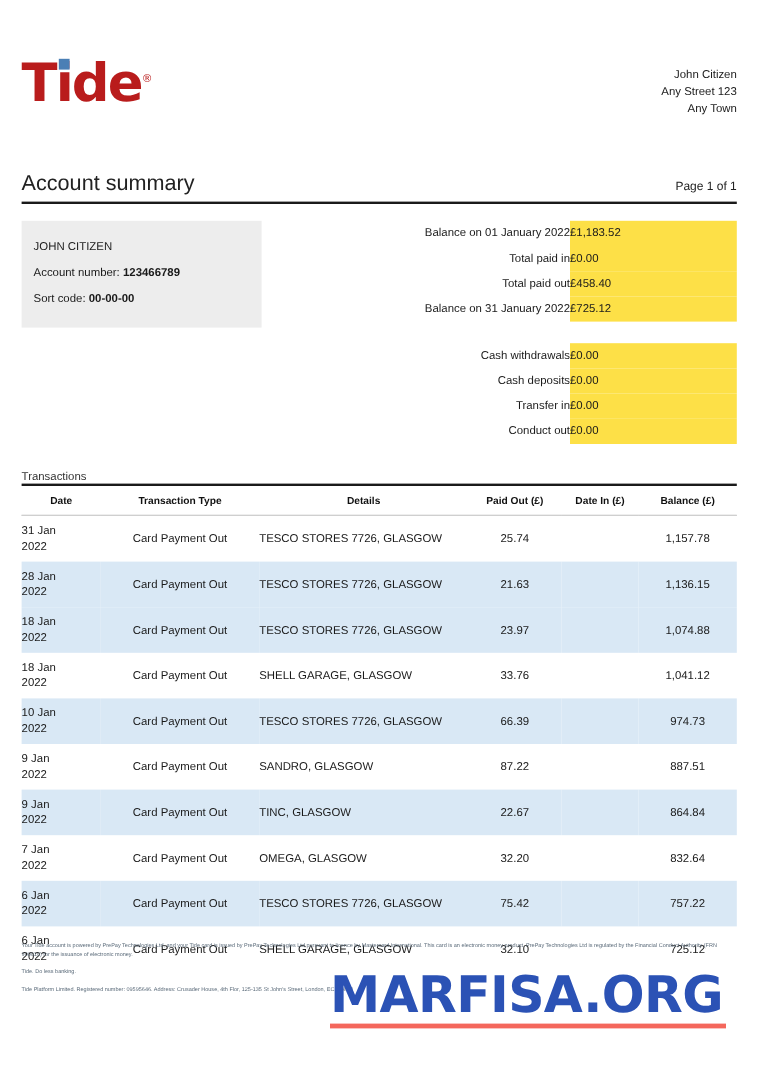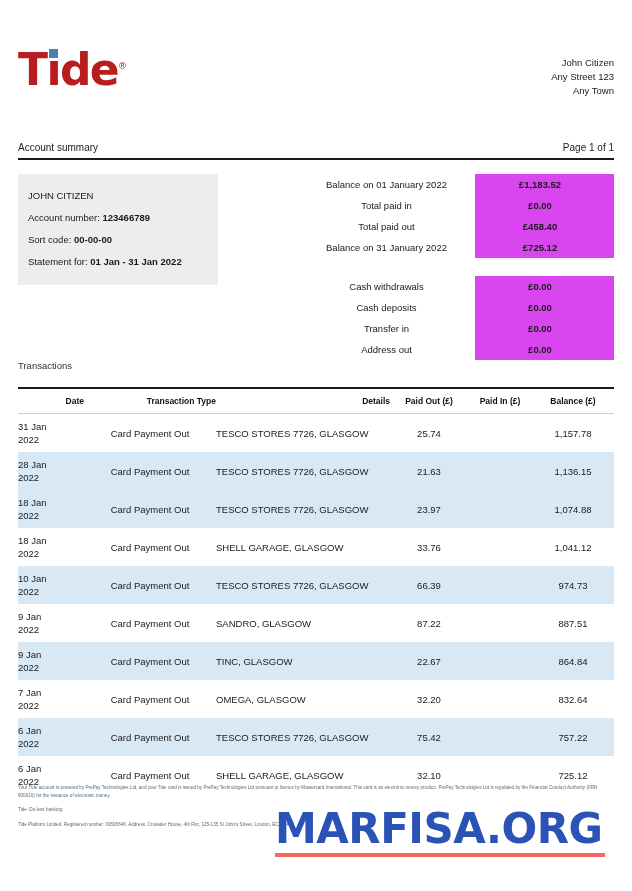--- a/index.html
+++ b/index.html
@@ -64,21 +64,21 @@
   
   .section-bar {
     display: flex;
     justify-content: space-between;
     align-items: baseline;
     margin-top: 44px;
     padding-bottom: 5px;
     border-bottom: 2px solid #1a1a1a;
   }
   .section-bar .title {
-    font-size: 10px;
+    font-size: 18px;
     color: #222;
   }
   .section-bar .page-no {
     font-size: 10px;
     color: #222;
     text-align: right;
   }
 
   
   .summary {
@@ -106,51 +106,51 @@
     width: 100%;
     border-collapse: collapse;
     font-size: 9.5px;
   }
   .sum-table td {
     padding: 0;
     height: 21px;
     vertical-align: middle;
   }
   .sum-table td.lbl {
-    text-align: center;
+    text-align: right;
     padding-left: 8px;
     white-space: nowrap;
   }
   .sum-table td.val {
-    text-align: center;
-    background: #d946ef;
+    text-align: left;
+    background: #fde047;
     padding-right: 9px;
     width: 130px;
     white-space: nowrap;
-    font-weight: bold;
   }
   .sum-block-2 { margin-top: 18px; }
 
   
   .tx-label {
+    margin-top: 22px;
     font-size: 9.5px;
     color: #333;
-    padding-bottom: 16px;
+    padding-bottom: 0;
     border-bottom: 2px solid #1a1a1a;
   }
   table.tx {
     width: 100%;
     border-collapse: collapse;
     font-size: 9.5px;
     table-layout: fixed;
   }
   table.tx th {
     font-size: 8.5px;
     font-weight: bold;
-    text-align: right;
+    text-align: center;
     padding: 7px 0 7px 0;
     color: #111;
     border-bottom: 1px solid #cfcfcf;
   }
   table.tx th.num, table.tx td.num { text-align: center; }
   table.tx td {
     padding: 6px 0;
     vertical-align: middle;
     color: #1a1a1a;
   }
@@ -227,24 +227,20 @@
     <div class="acct-box">
       <div class="row">JOHN CITIZEN</div>
       <div class="row">
         <span>Account number:</span>
         <b>123466789</b>
       </div>
       <div class="row">
         <span>Sort code:</span>
         <b>00-00-00</b>
       </div>
-      <div class="row">
-        <span>Statement for:</span>
-        <b>01 Jan - 31 Jan 2022</b>
-      </div>
     </div>
 
     <div class="sum-col">
       <table class="sum-table">
         <tbody id="sum1">
             <tr>
               <td class="lbl">Balance on 01 January 2022</td>
               <td class="val">£1,183.52</td>
             </tr>
             <tr>
@@ -269,37 +265,37 @@
             </tr>
             <tr>
               <td class="lbl">Cash deposits</td>
               <td class="val">£0.00</td>
             </tr>
             <tr>
               <td class="lbl">Transfer in</td>
               <td class="val">£0.00</td>
             </tr>
             <tr>
-              <td class="lbl">Address out</td>
+              <td class="lbl">Conduct out</td>
               <td class="val">£0.00</td>
             </tr>
           </tbody>
       </table>
     </div>
   </div>
 
   <div class="tx-label">Transactions</div>
   <table class="tx">
     <thead>
       <tr>
         <th class="c-date">Date</th>
         <th class="c-type">Transaction Type</th>
         <th class="c-det">Details</th>
         <th class="c-out num">Paid Out (£)</th>
-        <th class="c-in num">Paid In (£)</th>
+        <th class="c-in num">Date In (£)</th>
         <th class="c-bal num">Balance (£)</th>
       </tr>
     </thead>
     <tbody id="tx-body">
         <tr>
           <td class="c-date">31 Jan<br>2022</td>
           <td class="c-type">Card Payment Out</td>
           <td class="c-det">TESCO STORES 7726, GLASGOW</td>
           <td class="c-out num">25.74</td>
           <td class="c-in num"></td>

